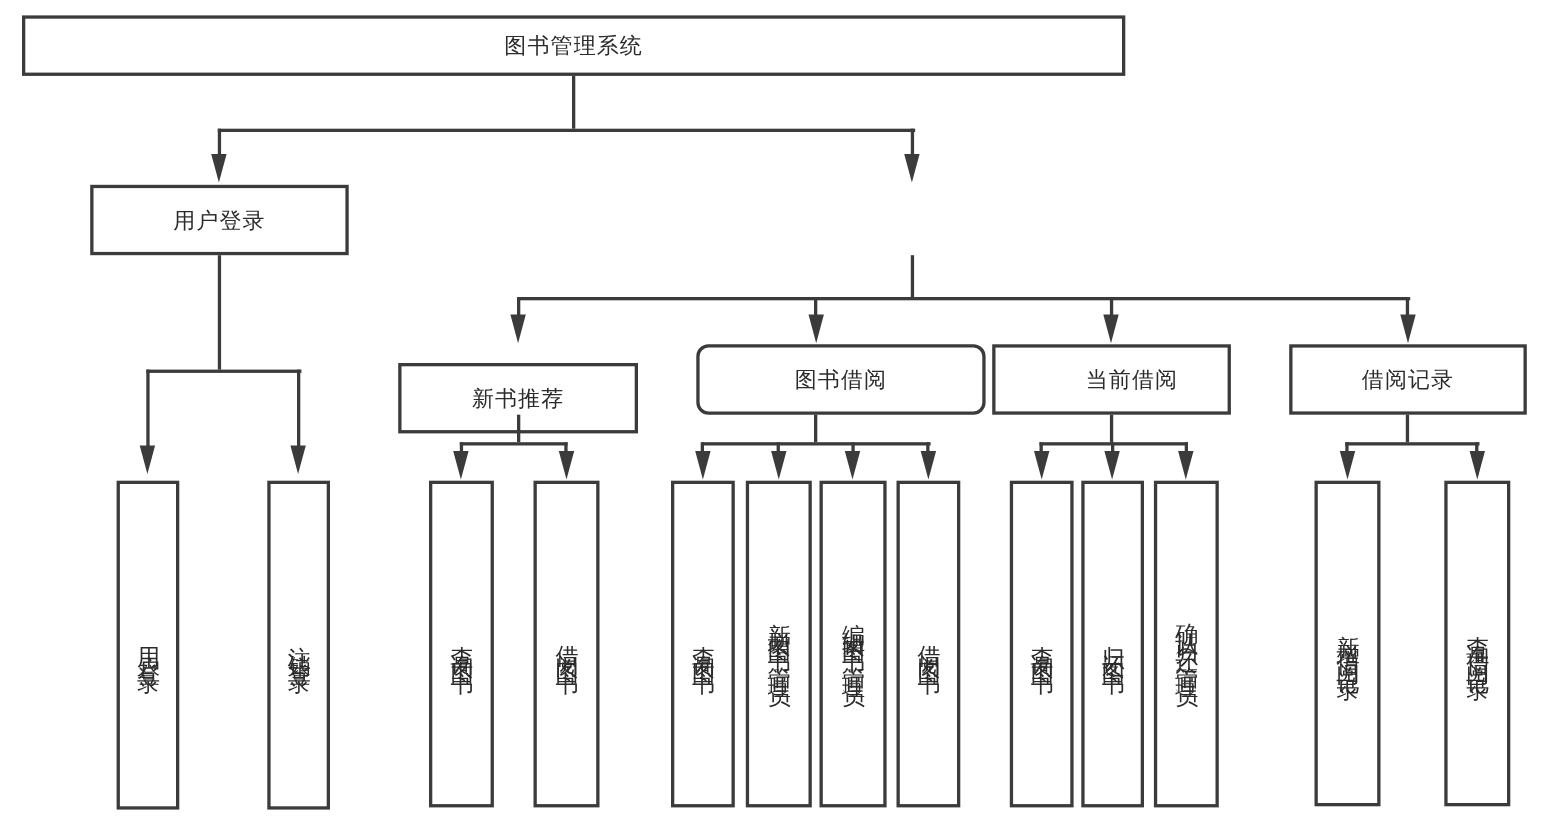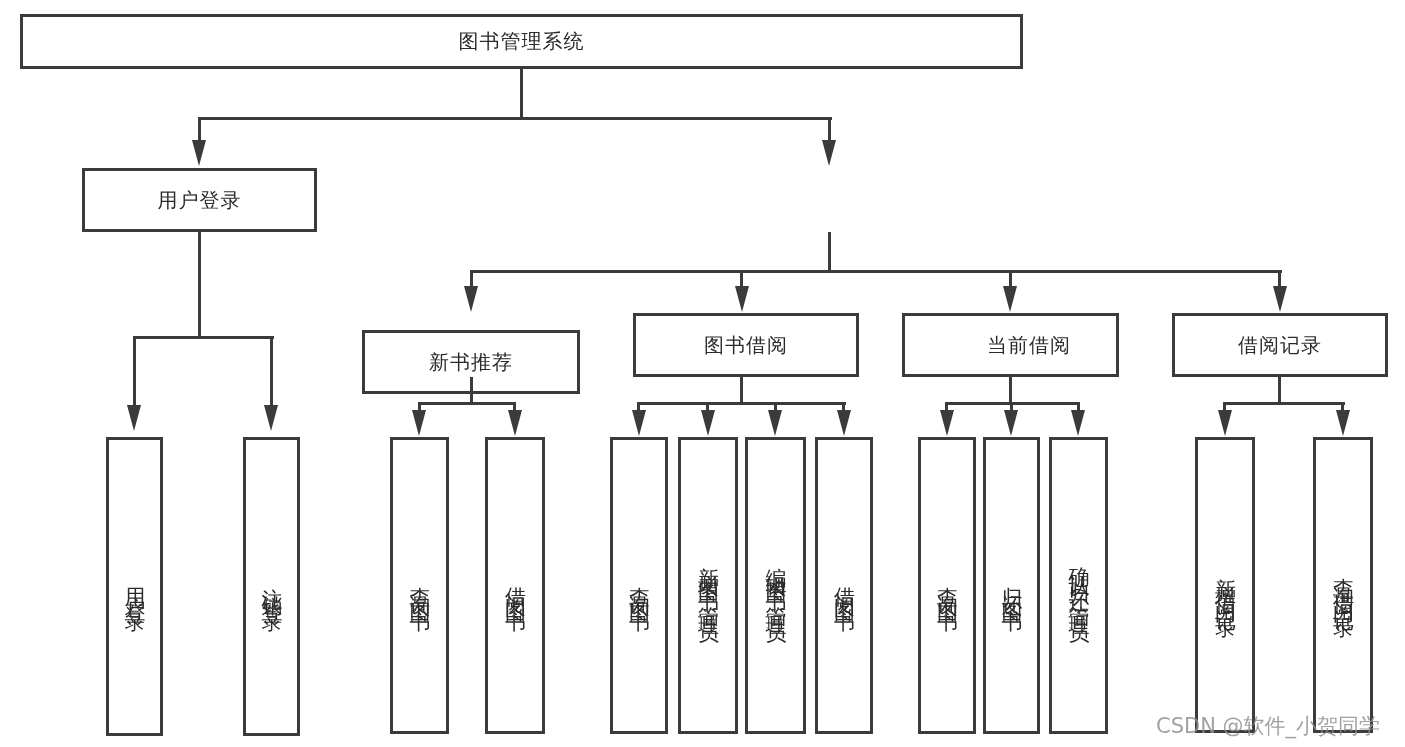--- a/index.html
+++ b/index.html
@@ -101,21 +101,21 @@
   <div class="cline" style="left:740px; top:270px; width:3px; height:18px;"></div>
   <div class="arrowhead" style="left:735px; top:286px;"></div>
   <div class="cline" style="left:1009px; top:270px; width:3px; height:18px;"></div>
   <div class="arrowhead" style="left:1003px; top:286px;"></div>
   <div class="cline" style="left:1278px; top:270px; width:3px; height:18px;"></div>
   <div class="arrowhead" style="left:1273px; top:286px;"></div>
 
   <div class="node" style="left:362px; top:330px; width:218px; height:64px;">
     <span>新书推荐</span>
   </div>
-  <div class="node" style="left:633px; top:313px; width:226px; height:64px;">
+  <div class="node" style="left:633px; top:313px; width:263px; height:64px;border-radius:11px;">
     <span>图书借阅</span>
   </div>
   <div class="node" style="left:902px; top:313px; width:217px; height:64px;padding-left:37px;">
     <span>当前借阅</span>
   </div>
   <div class="node" style="left:1172px; top:313px; width:216px; height:64px;">
     <span>借阅记录</span>
   </div>
 
   <div class="cline" style="left:470px; top:377px; width:3px; height:25px;"></div>
@@ -189,15 +189,14 @@
     <span class="vtext">确认归还（管理员）</span>
   </div>
 
   <div class="leaf" style="left:1195px; top:437px; width:60px; height:296px;">
     <span class="vtext">新增借阅记录</span>
   </div>
   <div class="leaf" style="left:1313px; top:437px; width:60px; height:296px;">
     <span class="vtext">查询借阅记录</span>
   </div>
 
-  <div class="watermark">CSDN @软件_小贺同学</div>
 
 </div>
 
 </body></html>

